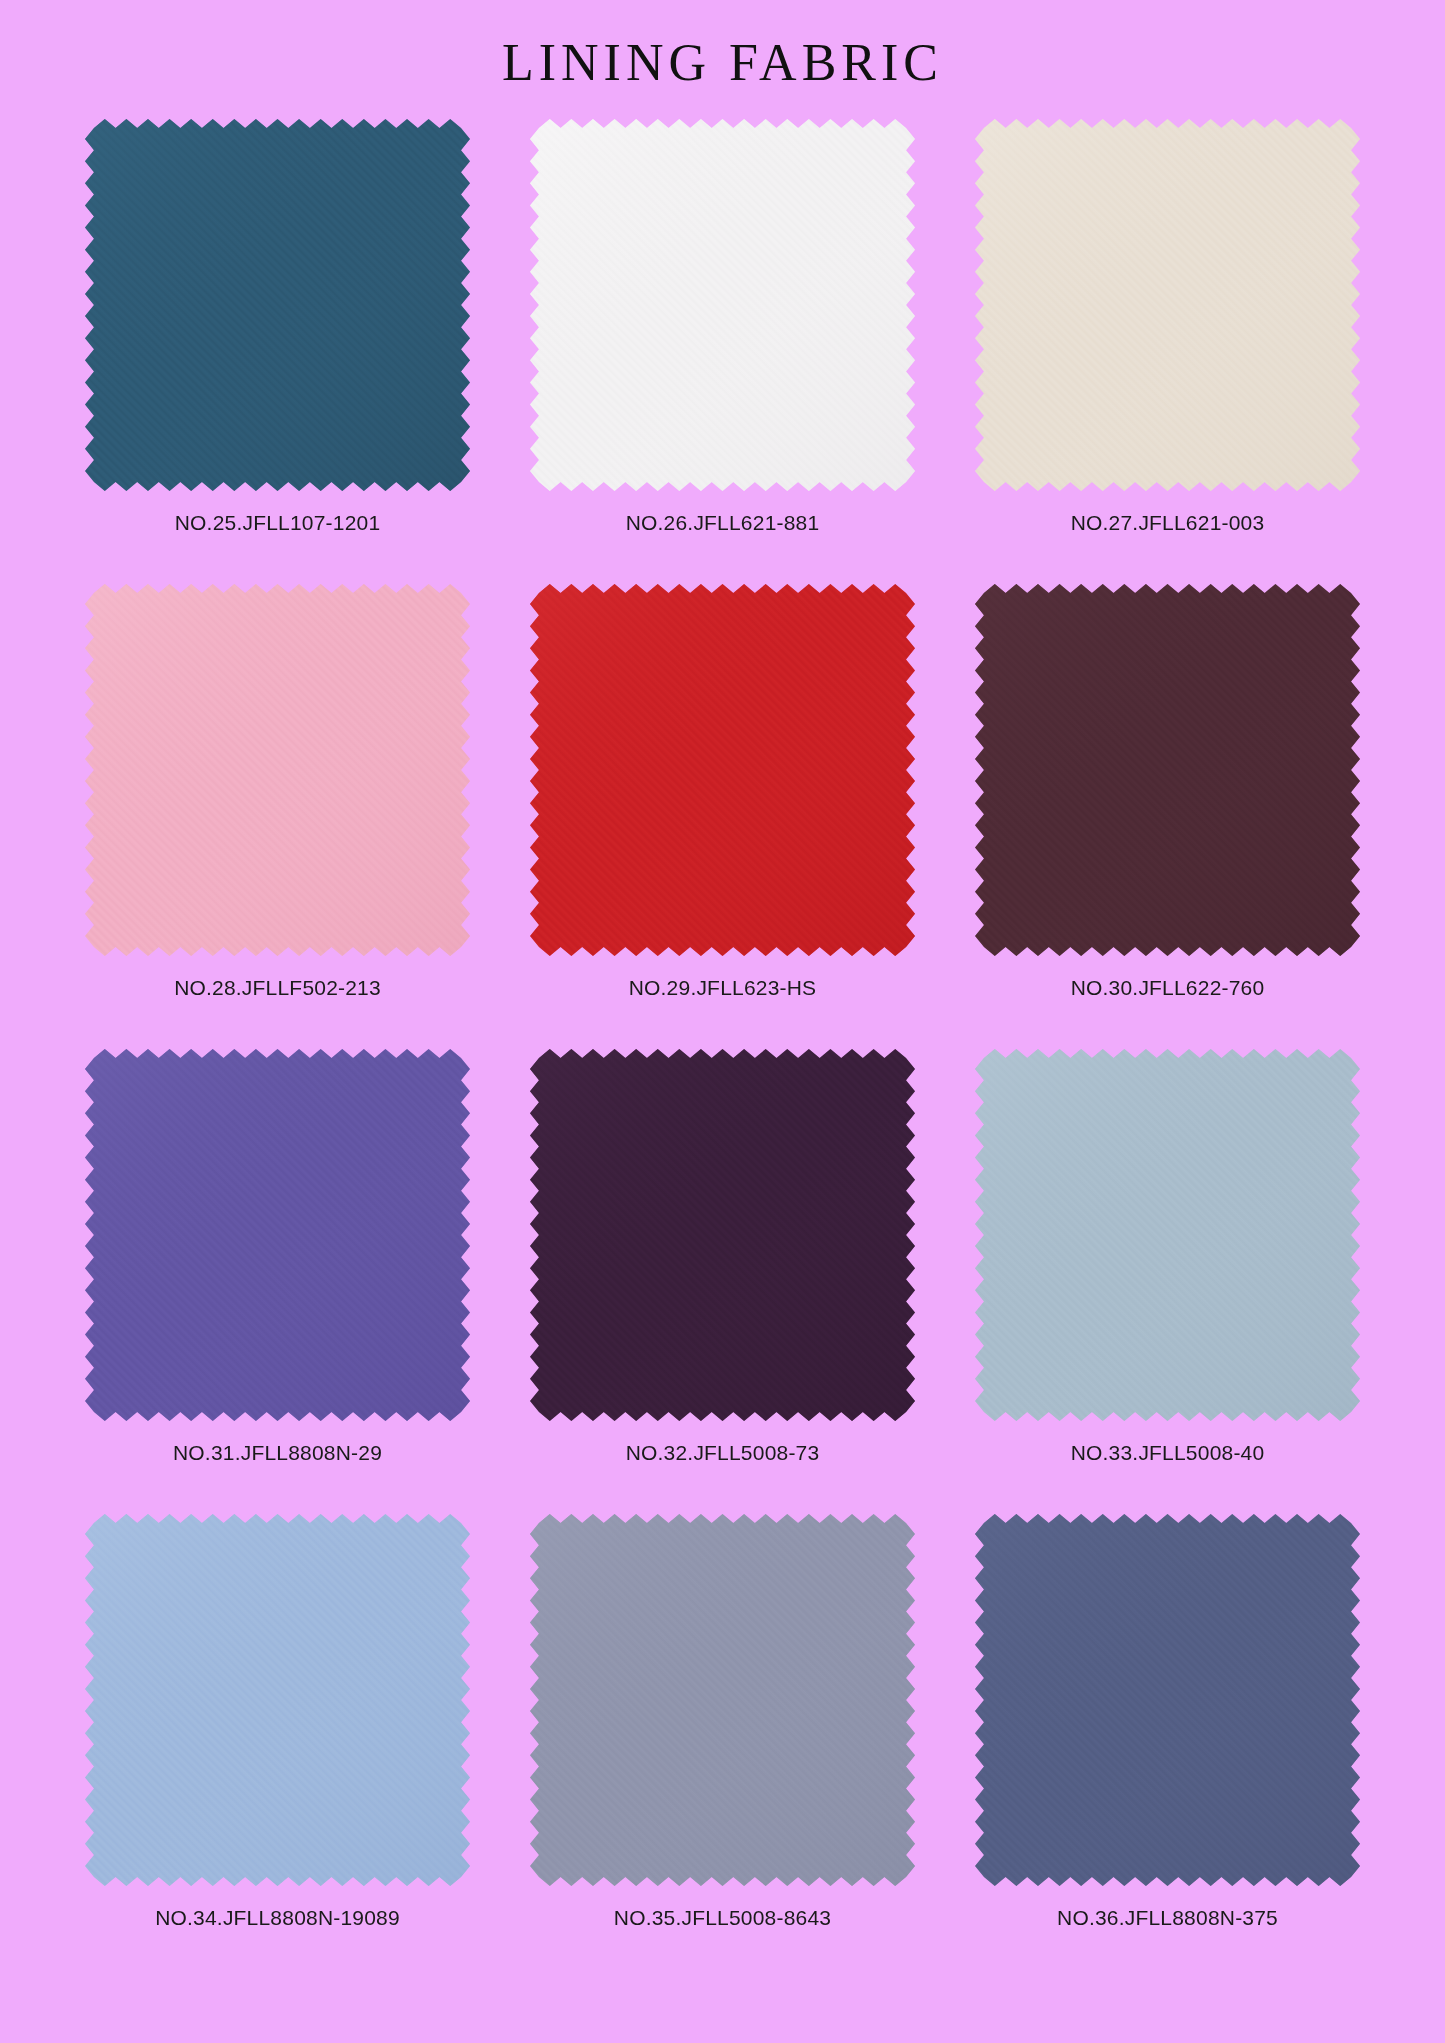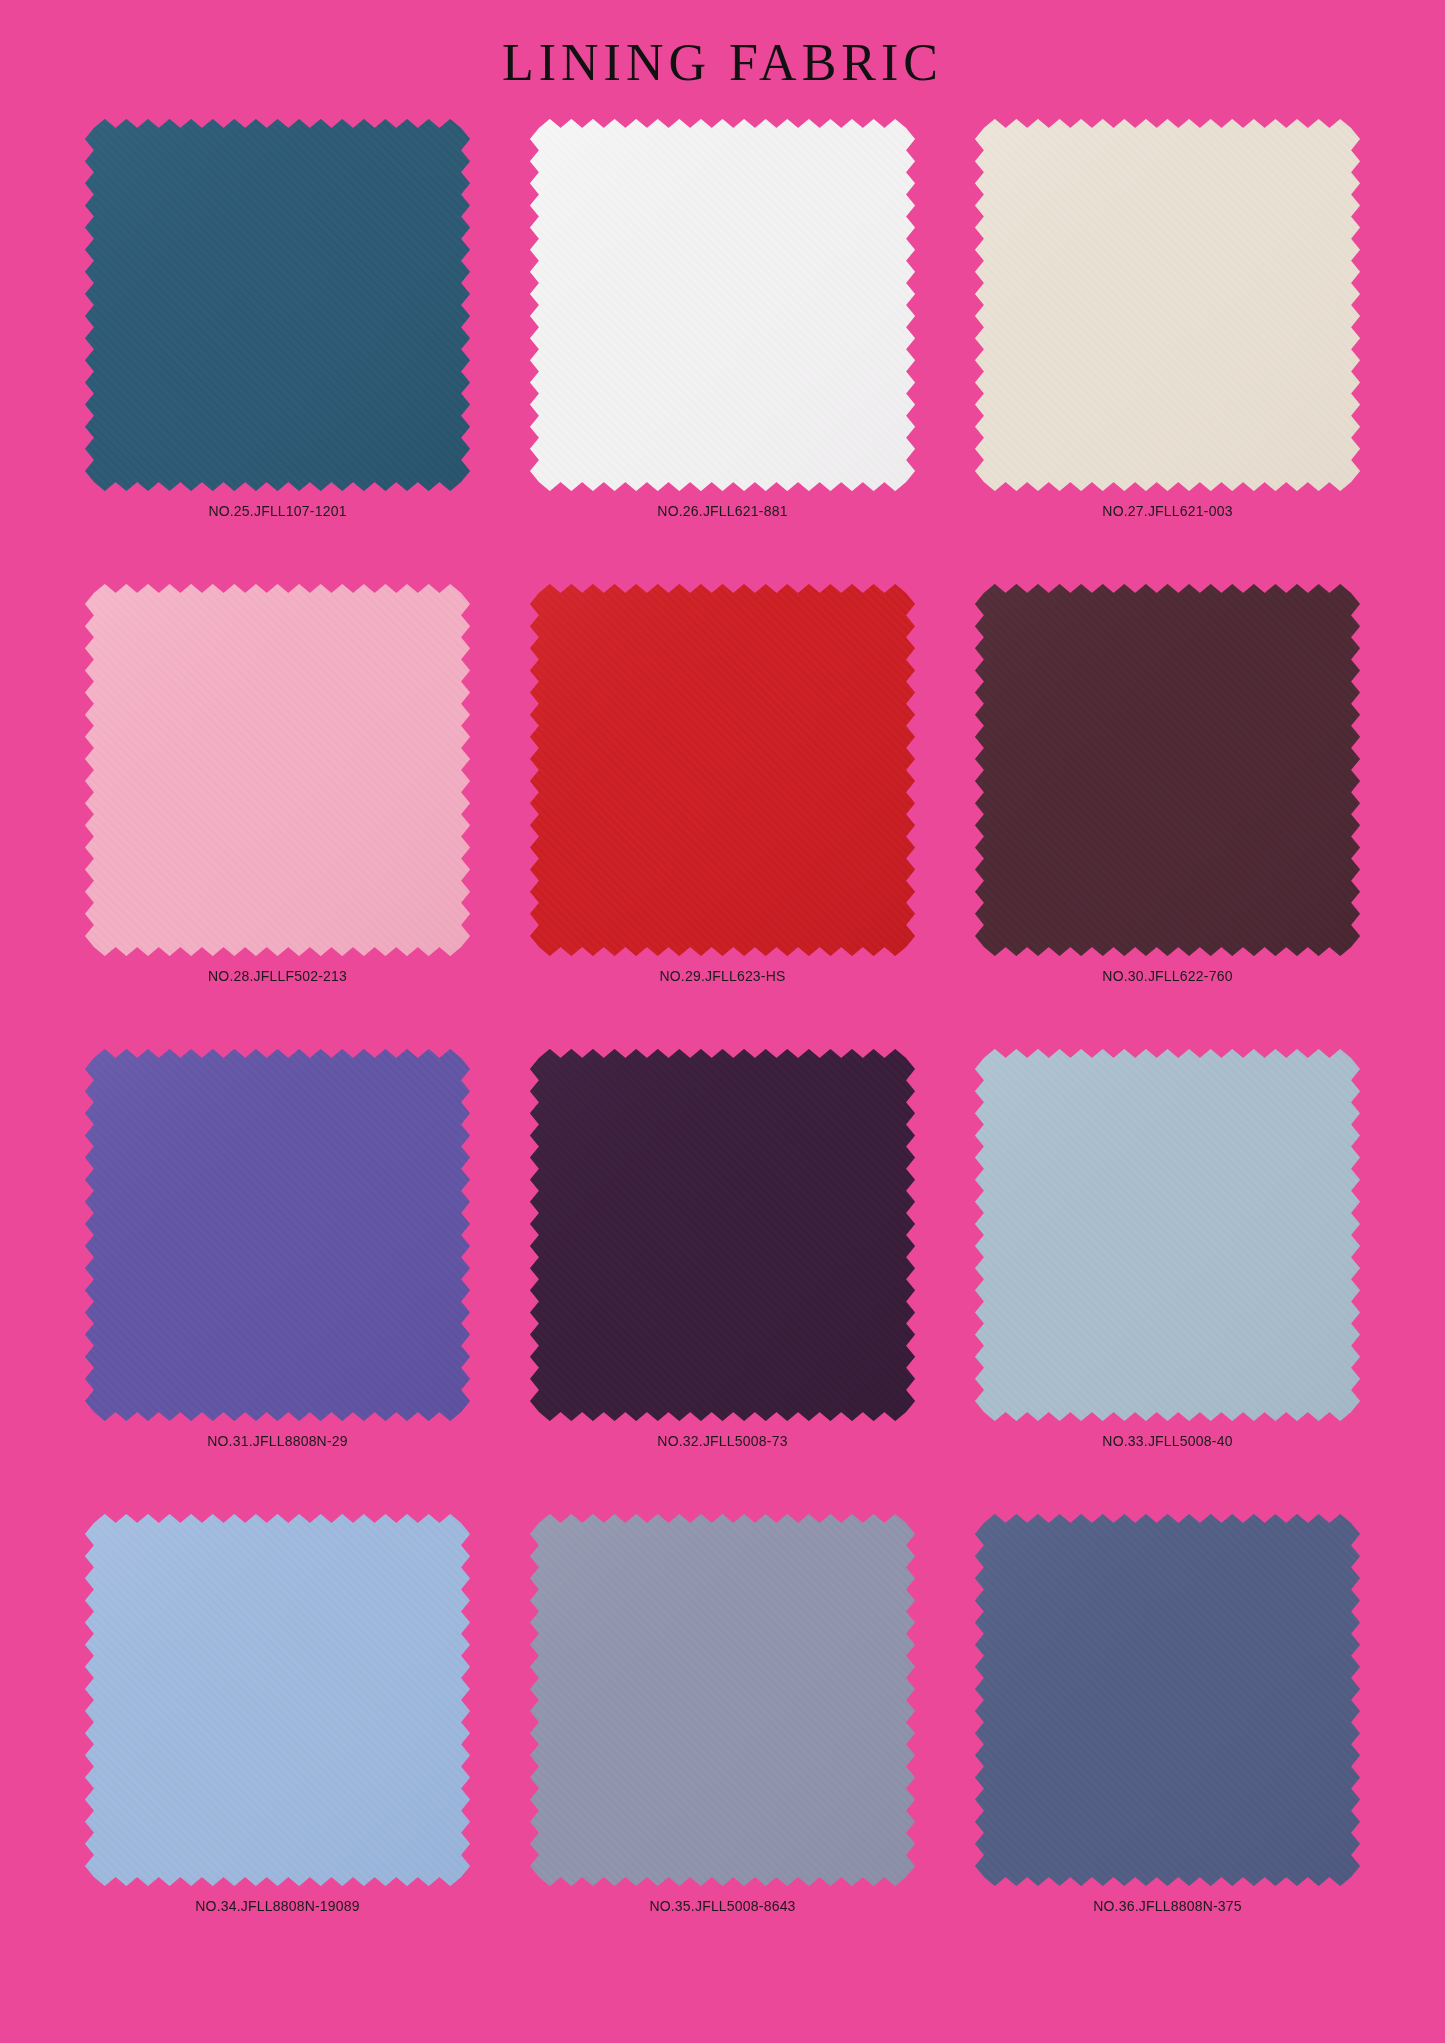--- a/index.html
+++ b/index.html
@@ -13,21 +13,21 @@
     height: 2043px;
     font-family: "Liberation Sans", sans-serif;
     color: #111111;
     overflow: hidden;
   }
 
   .page {
     position: relative;
     width: 1445px;
     height: 2043px;
-    background: #ec4899;
+    background: #f0abfc;
     box-sizing: border-box;
   }
 
   .page-title {
     text-align: center;
     font-family: "Liberation Serif", serif;
     font-size: 52px;
     font-weight: 400;
     letter-spacing: 5px;
     color: #111111;
@@ -63,23 +63,23 @@
     display: block;
   }
 
   .swatch-svg {
     display: block;
     width: 385px;
     height: 372px;
   }
 
   .swatch-label {
-    margin-top: 12px;
+    margin-top: 20px;
     font-family: "Liberation Sans", sans-serif;
-    font-size: 14px;
+    font-size: 21px;
     font-weight: 400;
     letter-spacing: 0.2px;
     color: #1a1a1a;
     text-align: center;
     white-space: nowrap;
   }
 </style>
 </head>
 <body>
 

